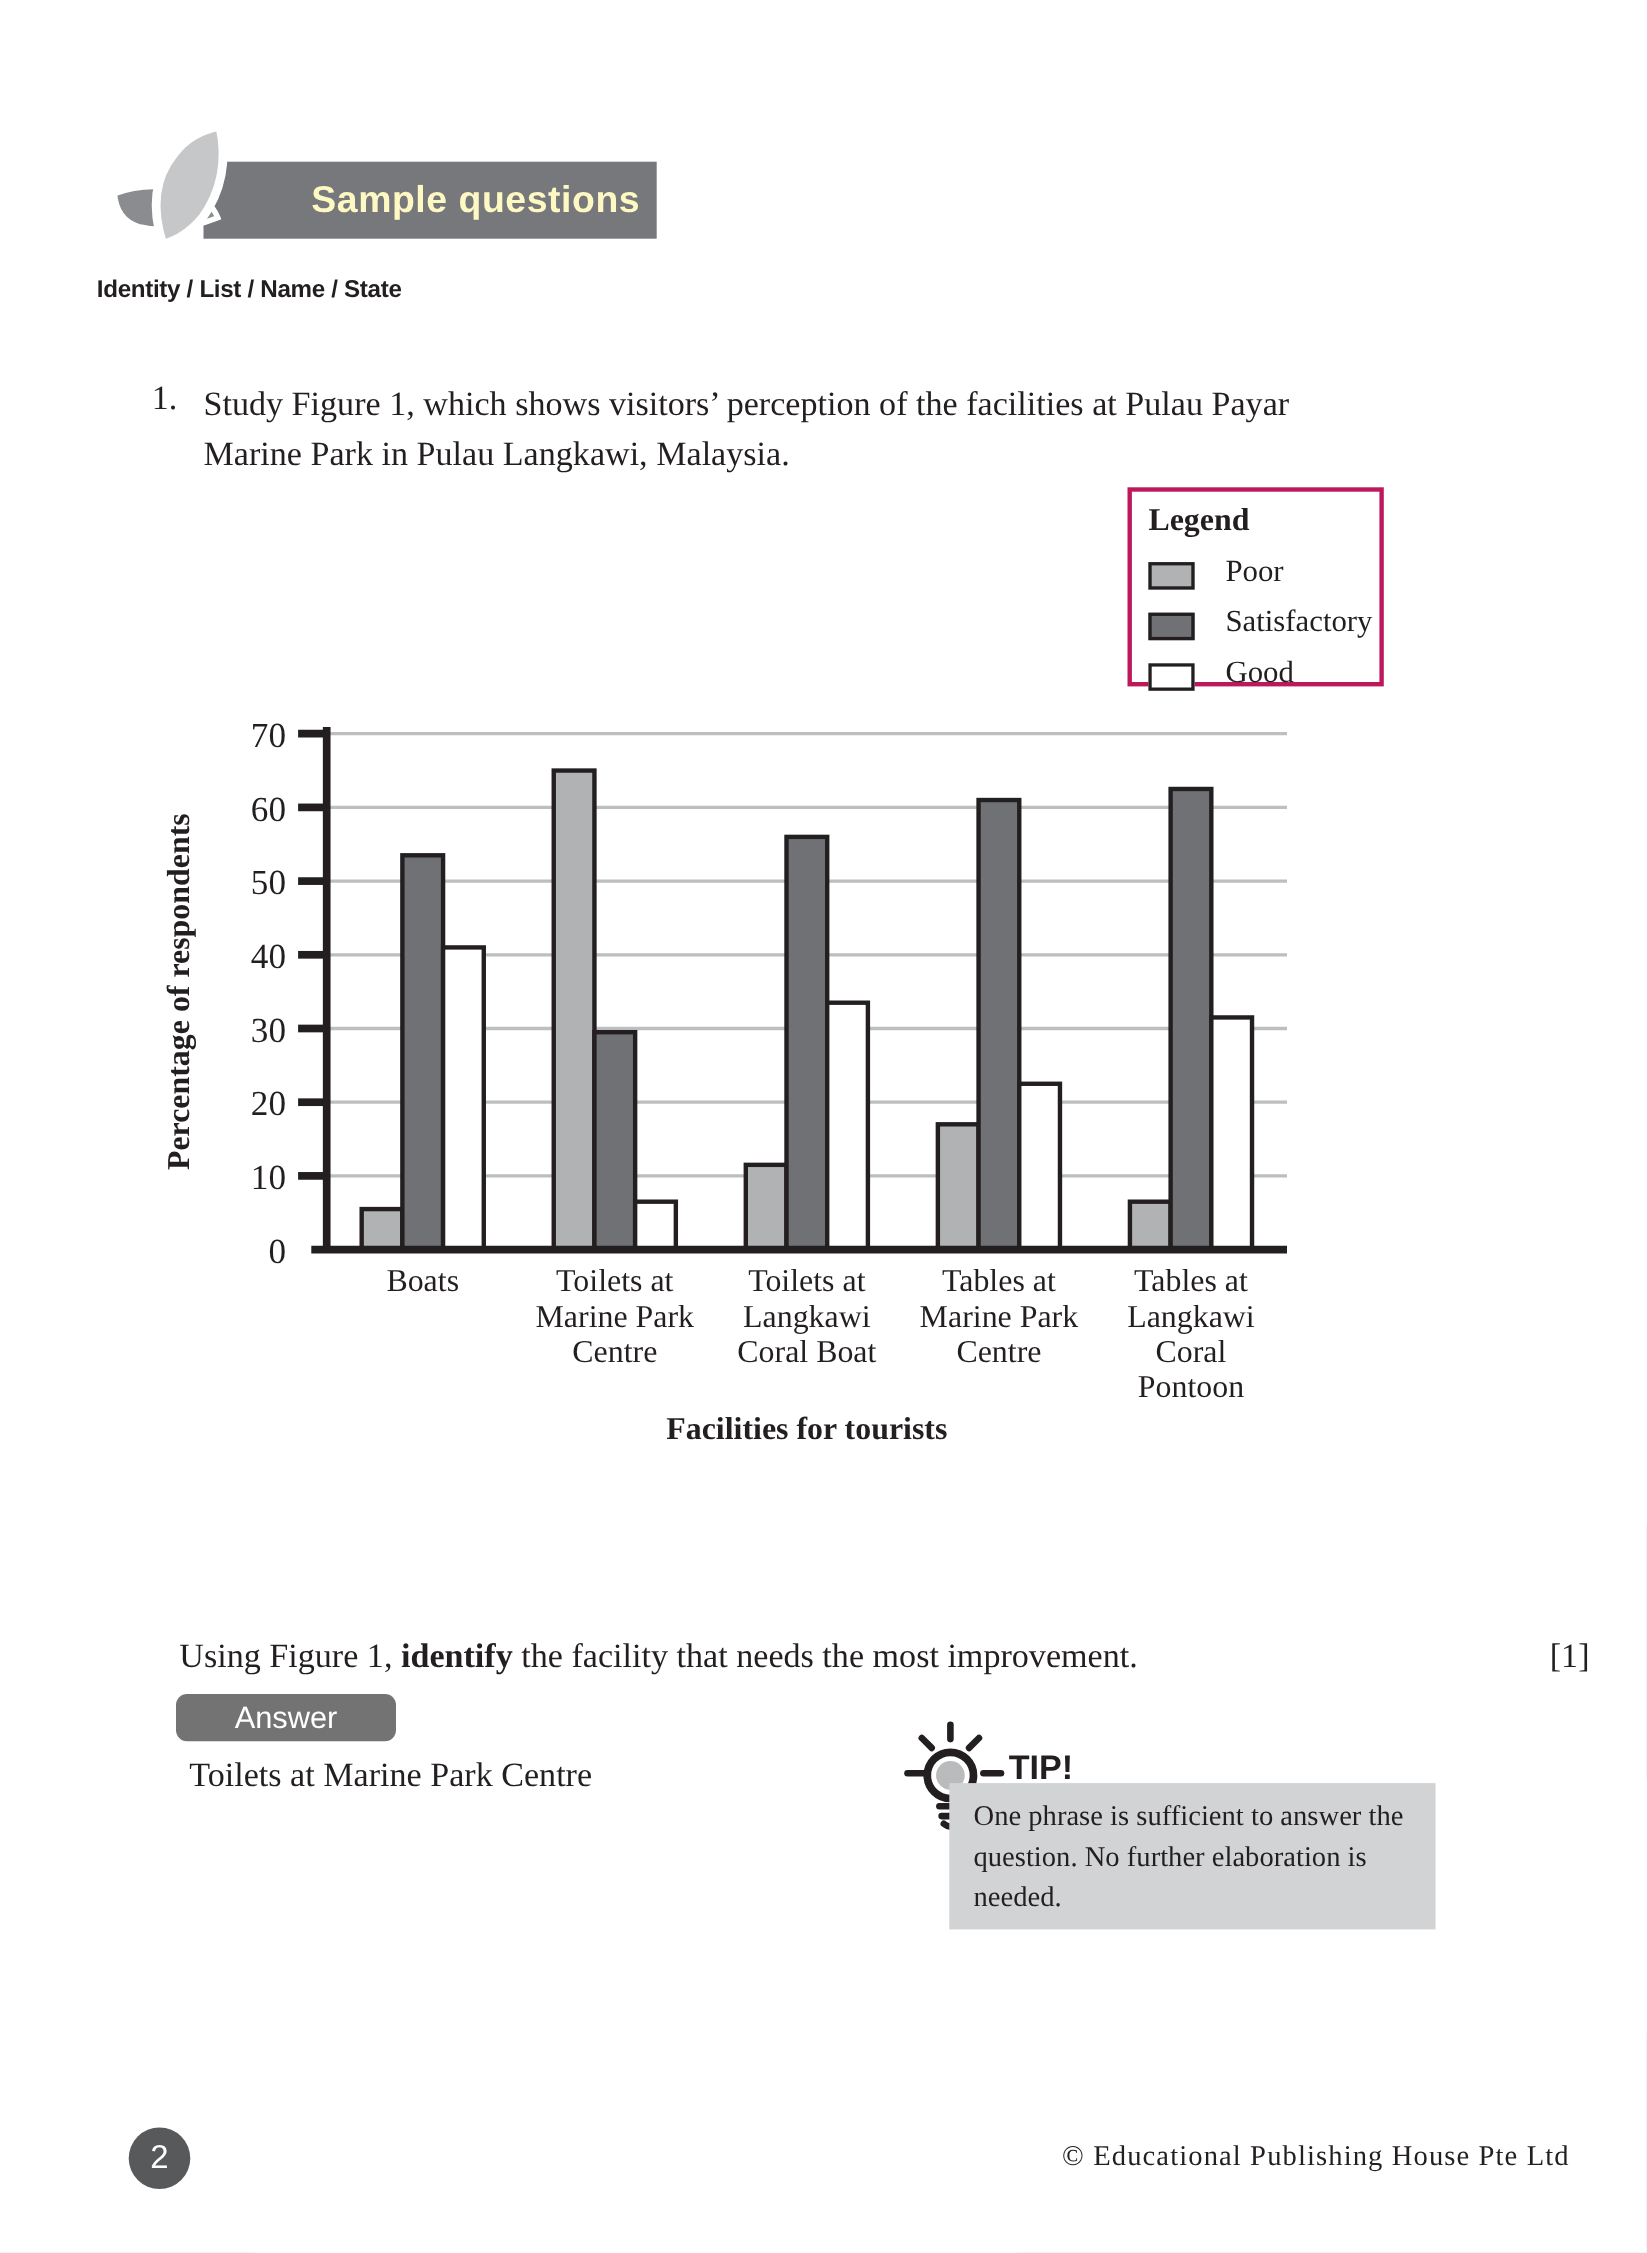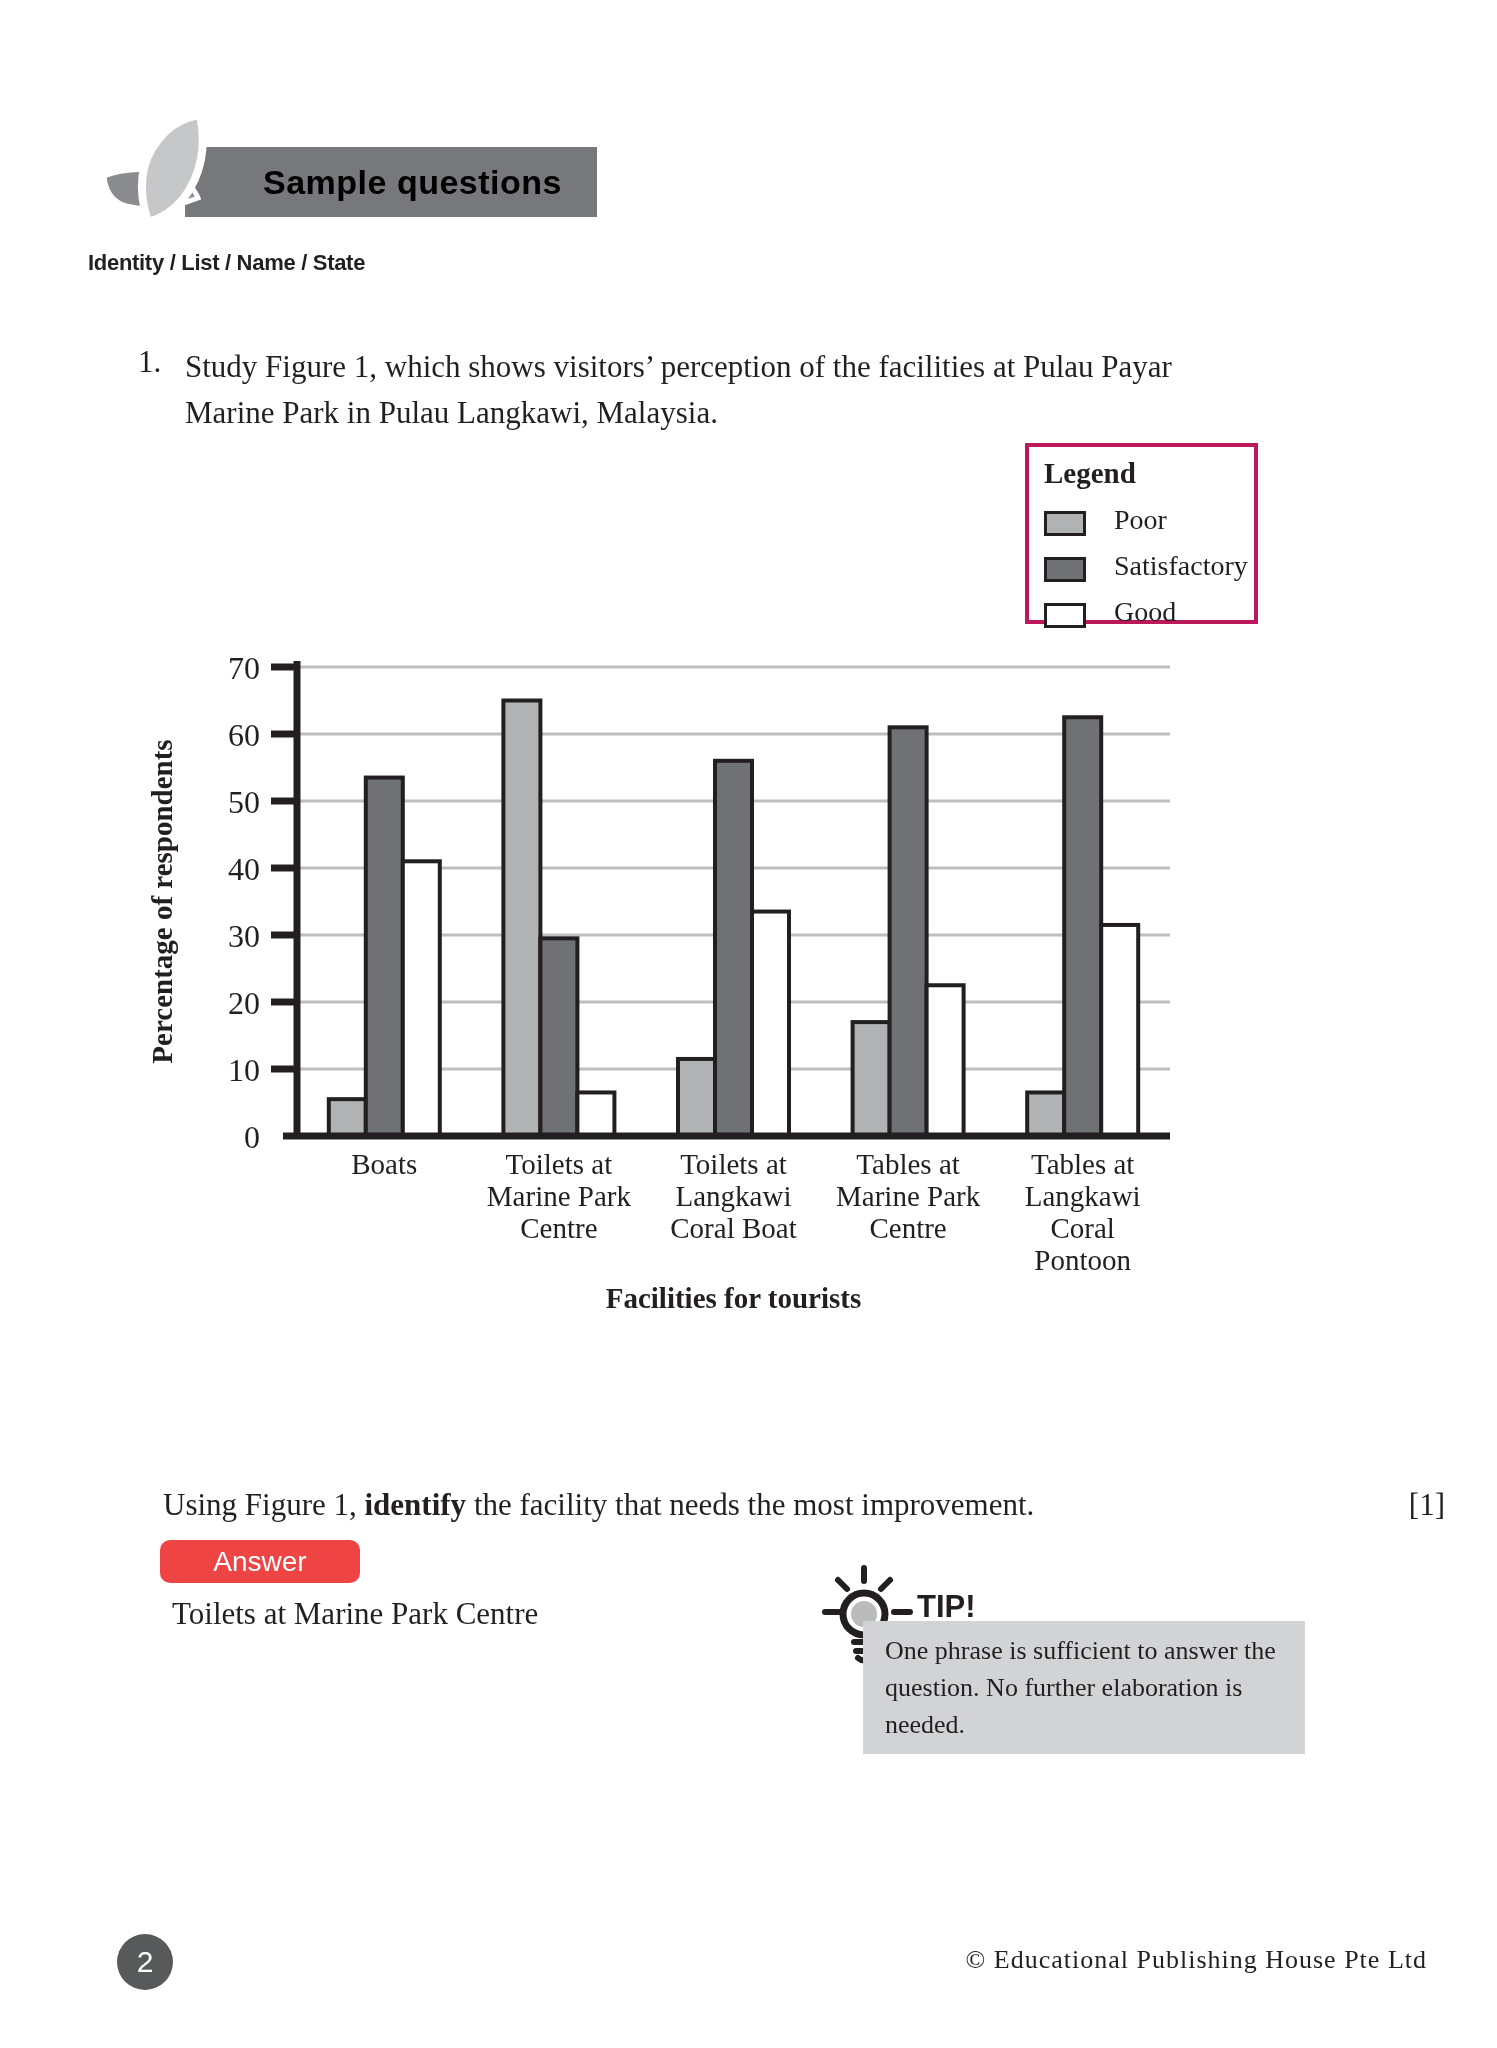--- a/index.html
+++ b/index.html
@@ -6,21 +6,21 @@
   #page{
     position:relative;width:1497px;height:2048px;background:#ffffff;
     font-family:"Liberation Serif",serif;color:#231f20;overflow:hidden;margin:0 auto;
   }
   
   #banner-bar{
     position:absolute;left:185px;top:147px;width:412px;height:70px;
     background:#77787b;display:flex;align-items:center;padding-left:78px;box-sizing:border-box;
   }
   #banner-bar .banner-text{
-    font-family:"Liberation Sans",sans-serif;font-weight:bold;font-size:34px;color:#000000;letter-spacing:0.5px;
+    font-family:"Liberation Sans",sans-serif;font-weight:bold;font-size:34px;color:#fef9c3;letter-spacing:0.5px;margin-left:20px;
   }
   #leaf-logo{position:absolute;left:92px;top:110px;}
   
   #heading{
     position:absolute;left:88px;top:250px;
     font-family:"Liberation Sans",sans-serif;font-weight:bold;font-size:22px;letter-spacing:-0.3px;
   }
   
   #question{position:absolute;left:138px;top:344px;width:1210px;display:flex;}
   #question .qnum{font-size:31px;width:47px;flex:0 0 auto;}
@@ -41,21 +41,21 @@
   .axisTitle{font-family:"Liberation Serif",serif;font-weight:bold;font-size:29px;fill:#231f20;}
   
   #figure-caption{position:absolute;left:140px;top:1352px;width:1226px;text-align:center;font-size:30px;}
   #figure-caption .cap-label{font-weight:bold;margin-right:14px;}
   
   #task-line{position:absolute;left:163px;top:1487px;width:1282px;display:flex;justify-content:space-between;font-size:31px;}
   #task-line .verb{font-weight:bold;}
   
   #answer-badge{
     position:absolute;left:160px;top:1540px;width:200px;height:43px;border-radius:10px;
-    background:#ef4444;color:#ffffff;font-family:"Liberation Sans",sans-serif;font-size:28px;
+    background:#737373;color:#ffffff;font-family:"Liberation Sans",sans-serif;font-size:28px;
     display:flex;align-items:center;justify-content:center;
   }
   #answer-text{position:absolute;left:172px;top:1596px;font-size:31px;}
   
   #tip-icon{position:absolute;left:818px;top:1558px;}
   #tip-label{position:absolute;left:917px;top:1589px;font-family:"Liberation Sans",sans-serif;font-weight:bold;font-size:31px;}
   #tip-box{
     position:absolute;left:863px;top:1621px;width:442px;height:133px;background:#d1d3d4;
     box-sizing:border-box;padding:11px 18px 0 22px;font-size:26px;line-height:37px;
   }

